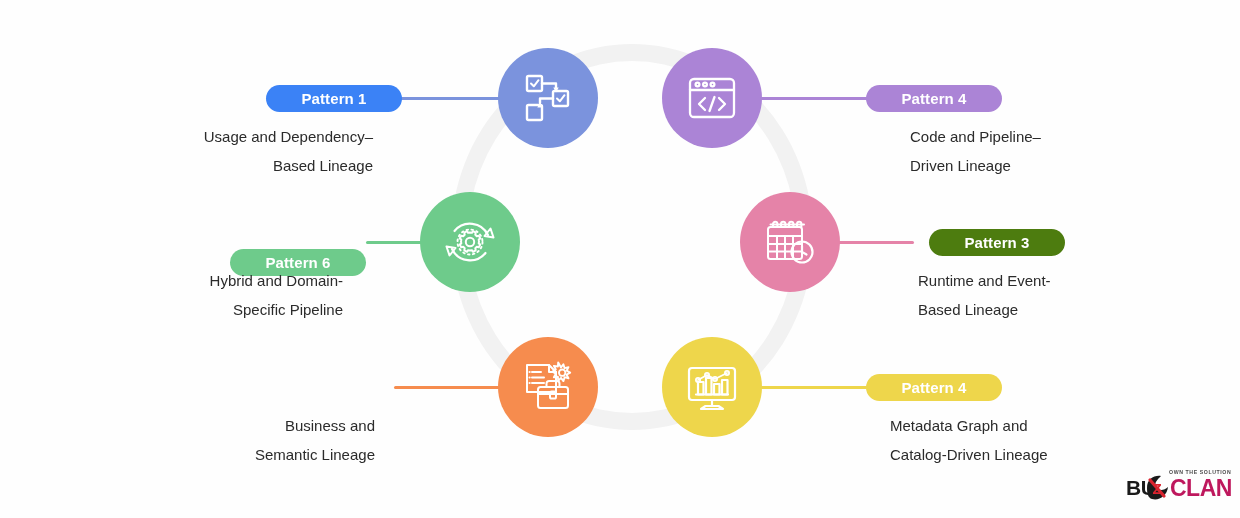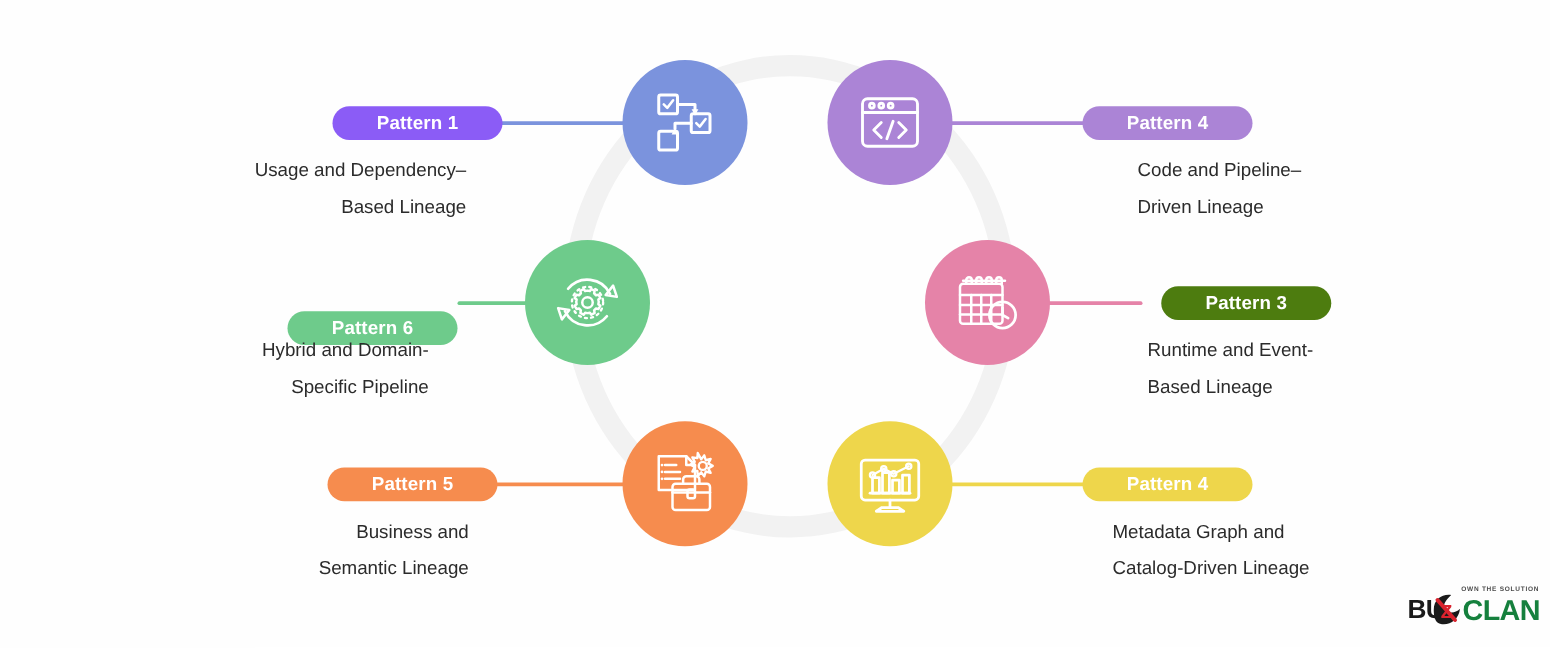--- a/index.html
+++ b/index.html
@@ -109,21 +109,21 @@
     font-weight: bold;
     color: #1a1a1a;
     letter-spacing: -0.5px;
   }
   .logo-clan {
     position: absolute;
     left: 44px;
     top: 9px;
     font-size: 23px;
     font-weight: bold;
-    color: #15803d;
+    color: #be185d;
     letter-spacing: -0.5px;
   }
   .logo-swoosh {
     position: absolute;
     left: 18px;
     top: 8px;
     width: 26px;
     height: 28px;
   }
 </style>
@@ -149,21 +149,21 @@
         <rect x="33" y="21" width="15" height="15" rx="1.5"></rect>
         <polyline points="37,28.5 39.8,31.3 44.5,25.2" stroke-width="2"></polyline>
         <rect x="7" y="35" width="15" height="15" rx="1.5"></rect>
         <path d="M22 13.5 H36 V18"></path>
         <polygon points="36,22.6 33.3,17.4 38.7,17.4" fill="#ffffff" stroke="none"></polygon>
         <path d="M33 28.5 H20 V33"></path>
         <polygon points="20,37.6 17.3,32.4 22.7,32.4" fill="#ffffff" stroke="none" transform="rotate(180 20 35)"></polygon>
       </svg>
     </span>
   </div>
-  <div class="pill" style="left:266px; top:85px; width:136px; background:#8b5cf6;">
+  <div class="pill" style="left:266px; top:85px; width:136px; background:#3b82f6;">
     <span>Pattern 1</span>
   </div>
   <div class="caption right-align" style="left:60px; top:122px; width:313px;">Usage and Dependency–
 Based Lineage</div>
 
   <div class="node" style="left:662px; top:48px; background:#ab84d6;">
     <span>
       <svg width="56" height="56" viewBox="0 0 56 56" fill="none" stroke="#ffffff" stroke-width="2.3" stroke-linecap="round" stroke-linejoin="round">
         <rect x="6" y="9" width="44" height="38" rx="4"></rect>
         <line x1="6" y1="20" x2="50" y2="20"></line>
@@ -246,23 +246,20 @@
         <circle cx="10.6" cy="25" r="1.1" fill="#ffffff" stroke="none"></circle>
         <path d="M42 9.5 l2.4 -3.2 l1.2 3.9 l3.9 -1.1 l-1.9 3.6 l3.6 2 l-3.6 2 l1.9 3.6 l-3.9 -1.1 l-1.2 3.9 l-2.4 -3.2 l-2.8 2.9 l-0.3 -4.1 l-4 0.6 l1.9 -3.6 l-3.3 -2.1 l3.3 -2.1 l-1.9 -3.6 l4 0.6 l0.3 -4.1 Z" stroke-width="1.9"></path>
         <circle cx="43.2" cy="14.7" r="3.2" stroke-width="1.9"></circle>
         <rect x="19" y="29" width="30" height="21" rx="2.5"></rect>
         <path d="M27.5 29 v-3.5 a2.6 2.6 0 0 1 2.6 -2.6 h7.8 a2.6 2.6 0 0 1 2.6 2.6 v3.5"></path>
         <line x1="19" y1="36" x2="49" y2="36"></line>
         <rect x="31" y="33.5" width="6" height="7" rx="1.6"></rect>
       </svg>
     </span>
   </div>
-  <div class="pill" style="left:262px; top:374px; width:136px; background:#f68c4e;">
-    <span>Pattern 5</span>
-  </div>
   <div class="caption right-align" style="left:60px; top:411px; width:315px;">Business and
 Semantic Lineage</div>
 
   <div class="node" style="left:420px; top:192px; background:#6ecb8b;">
     <span>
       <svg width="58" height="58" viewBox="0 0 58 58" fill="none" stroke="#ffffff" stroke-width="2" stroke-linecap="round" stroke-linejoin="round">
 
         <path d="M13.5 18 A20 20 0 0 1 47 22" stroke-width="2.2"></path>
         <polygon points="49.5,15.5 52.5,24.5 43.5,23" fill="none" stroke-width="2"></polygon>
         <path d="M44.5 40 A20 20 0 0 1 11 36" stroke-width="2.2"></path>

